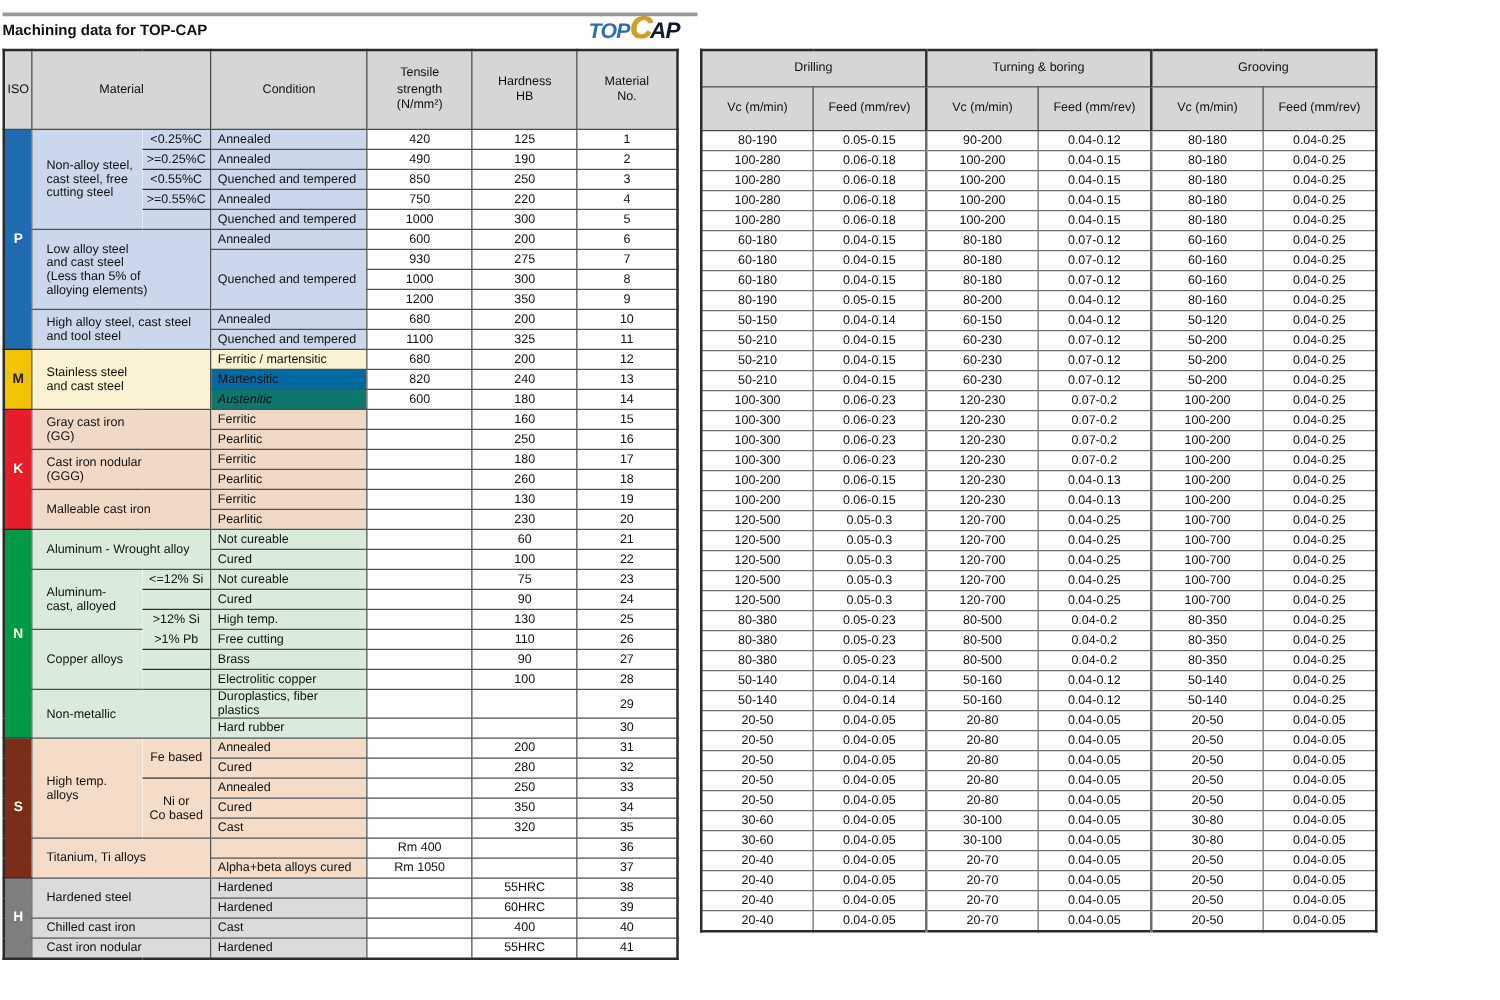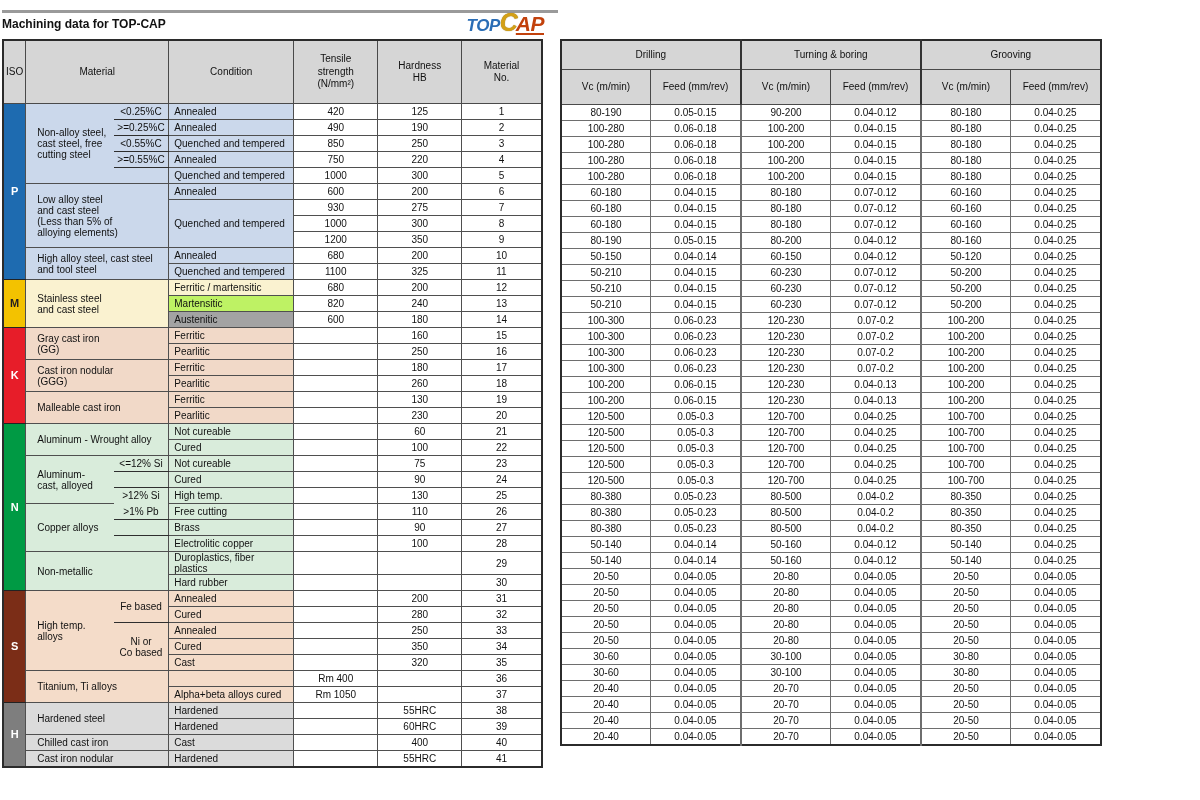--- a/index.html
+++ b/index.html
@@ -6,21 +6,21 @@
   .page {
     position:relative; width:1200px; height:800px; box-sizing:border-box;
     background:#fff; font-family:"Liberation Sans", sans-serif; color:#111;
     padding:6px 0 0 2px; overflow:hidden;
   }
   .hdr { position:relative; width:556px; border-bottom:3px solid #9a9a9a; padding-bottom:4px; }
   .hdr h1 { margin:0; font-size:21px; font-weight:bold; letter-spacing:-0.3px; color:#0d0d14; }
   .logo { position:absolute; right:14px; top:2px; font-style:italic; font-weight:bold; white-space:nowrap; }
   .logo .l-top { color:#2a6db5; font-size:17px; letter-spacing:-0.5px; }
   .logo .l-c   { color:#d3a017; font-size:25px; letter-spacing:-2px; text-shadow:0 0 1px #8a6b10; }
-  .logo .l-ap  { color:#c2410c; font-size:21px; letter-spacing:-0.5px;text-decoration:underline; }
+  .logo .l-ap  { color:#0f172a; font-size:18px; letter-spacing:-0.5px; }
   .subtitle { margin:4px 0 8px 0; font-size:12px; font-weight:bold; color:#111; }
 
   .tables { display:flex; gap:17px; align-items:flex-start; }
   table { border-collapse:collapse; table-layout:fixed; font-size:10px; border:2px solid #2b2b2b; }
   th { background:#d6d6d6; border:1px solid #4a4a4a; font-weight:normal; text-align:center;
        white-space:pre-line; line-height:1.25; padding:0 2px; }
   td { border:1px solid #4f4f4f; text-align:center; padding:0 3px; line-height:1.1;
        overflow:hidden; background:#fff; height:15px; }
   tbody tr { height:15px; }
   #left-table thead th { height:62px; }
@@ -157,27 +157,27 @@
           <tr>
             <td class="iso-tab" rowspan="3" style="background: rgb(243, 194, 0); color: rgb(35, 31, 32);">M</td>
             <td class="mat" rowspan="3" colspan="2" style="background: rgb(250, 242, 208);">Stainless steel
 and cast steel</td>
             <td class="cond" rowspan="1" style="background: rgb(250, 242, 208);">Ferritic / martensitic</td>
             <td class="num">680</td>
             <td class="num">200</td>
             <td class="num">12</td>
           </tr>
           <tr>
-            <td class="cond" rowspan="1" style="background: #bef264;">Martensitic</td>
+            <td class="cond" rowspan="1" style="background: #0369a1;">Martensitic</td>
             <td class="num">820</td>
             <td class="num">240</td>
             <td class="num">13</td>
           </tr>
           <tr>
-            <td class="cond" rowspan="1" style="background: #a3a3a3;">Austenitic</td>
+            <td class="cond" rowspan="1" style="background: #0f766e; font-style: italic;">Austenitic</td>
             <td class="num">600</td>
             <td class="num">180</td>
             <td class="num">14</td>
           </tr>
           <tr>
             <td class="iso-tab" rowspan="6" style="background: rgb(231, 29, 41); color: rgb(255, 255, 255);">K</td>
             <td class="mat" rowspan="2" colspan="2" style="background: rgb(241, 217, 200);">Gray cast iron
 (GG)</td>
             <td class="cond" rowspan="1" style="background: rgb(241, 217, 200);">Ferritic</td>
             <td class="num"></td>

